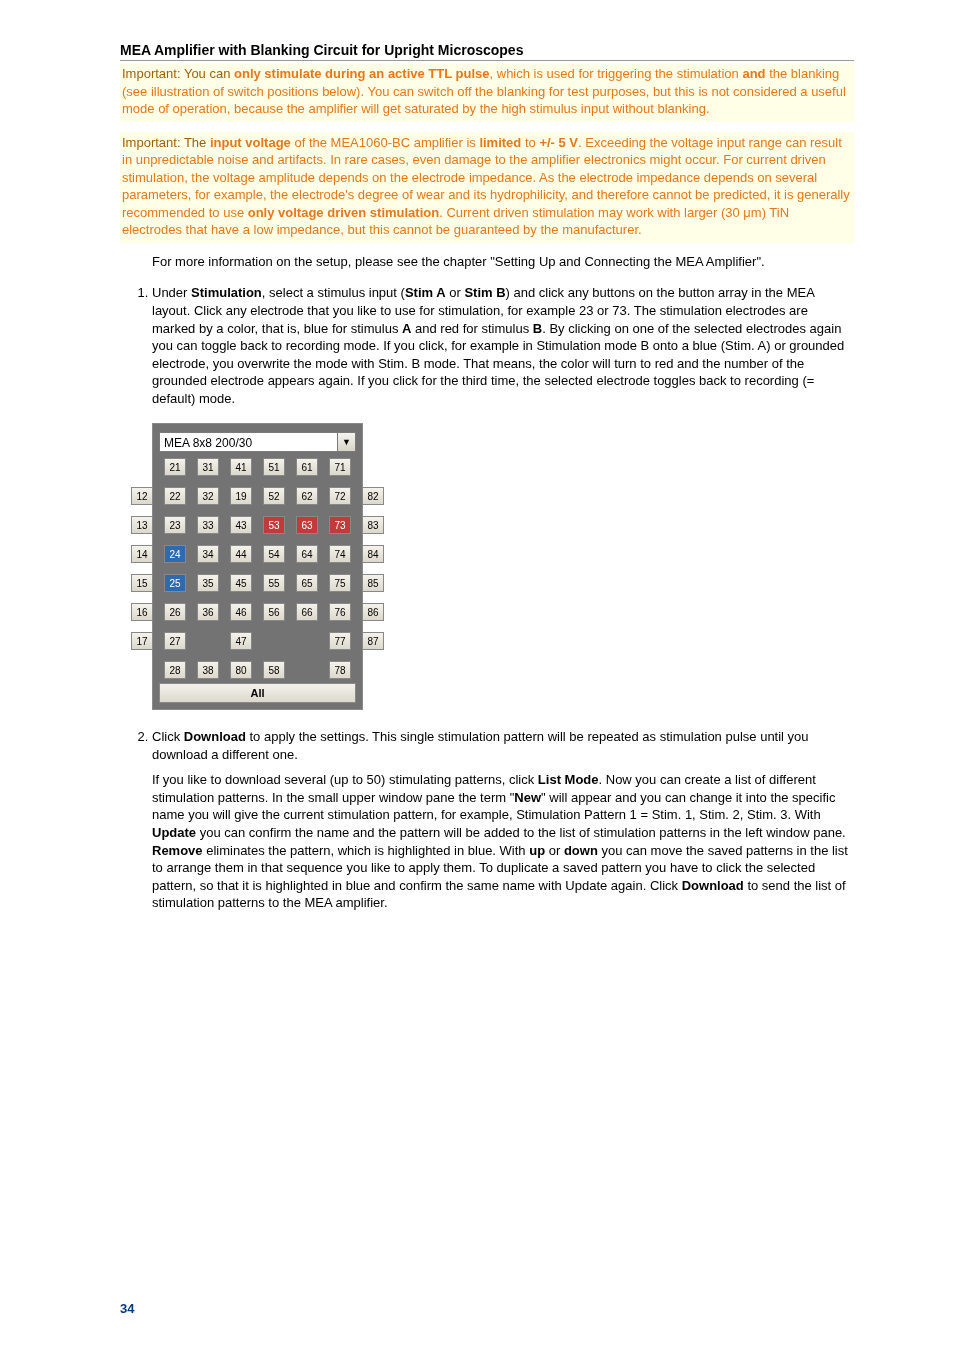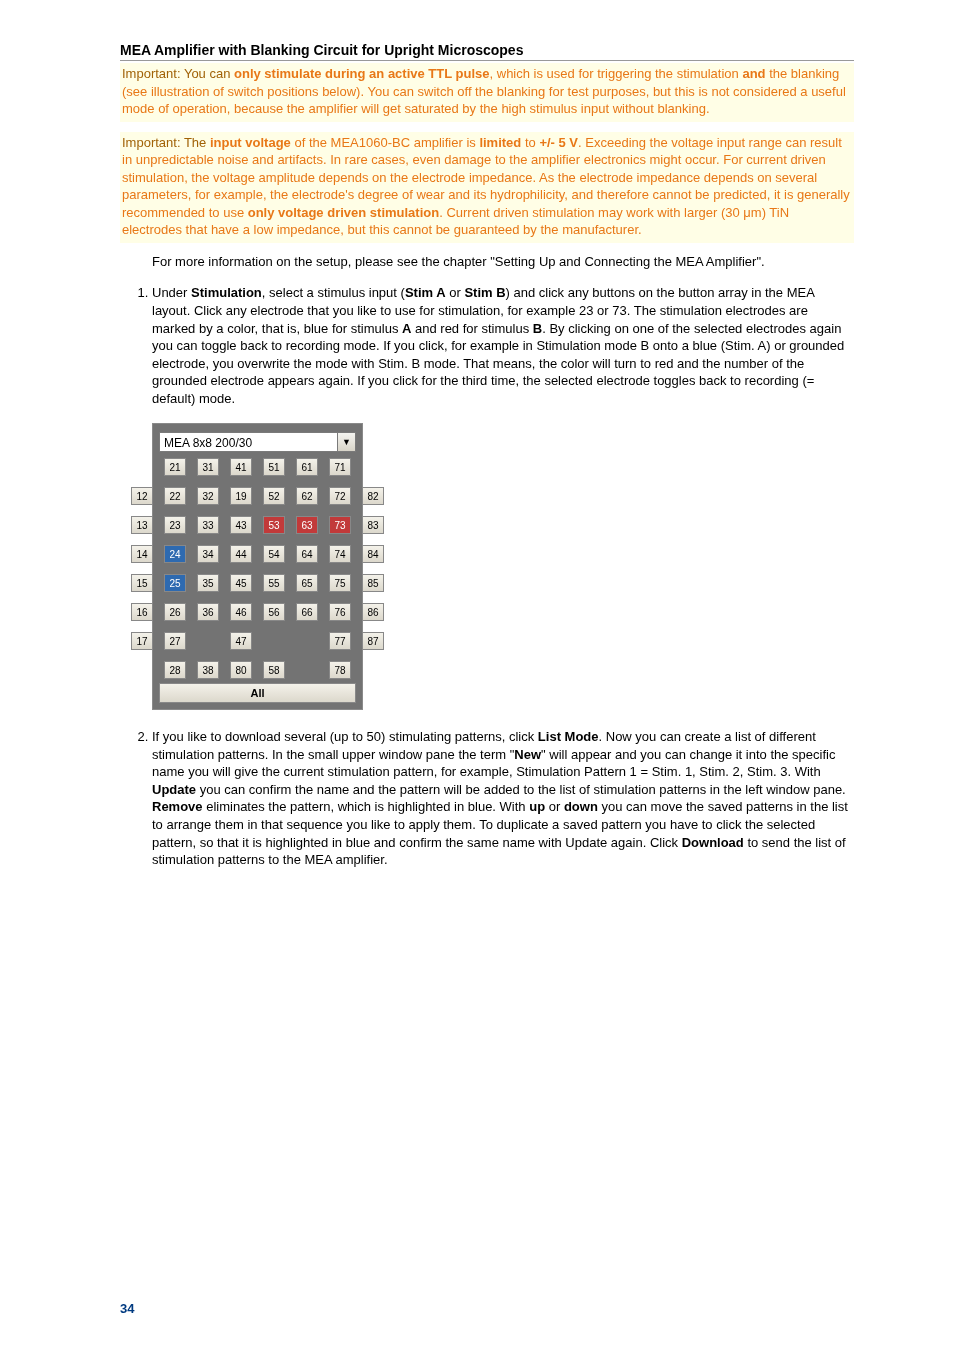--- a/index.html
+++ b/index.html
@@ -216,20 +216,23 @@
             <div class="cell">58</div>
             <div class="cell blank"></div>
             <div class="cell">78</div>
             <div class="cell blank"></div>
           </div>
         <div class="all-btn">All</div>
       </div>
     </li>
 
     <li>
+      <div class="step-text">
+        <span>Click </span><b>Download</b><span> to apply the settings. This single stimulation pattern will be repeated as stimulation pulse until you download a different one.</span>
+      </div>
       <div class="after-para step-text">
         <span>If you like to download several (up to 50) stimulating patterns, click </span><b>List Mode</b><span>. Now you can create a list of different stimulation patterns. In the small upper window pane the term "</span><b>New</b><span>" will appear and you can change it into the specific name you will give the current stimulation pattern, for example, Stimulation Pattern 1 = Stim. 1, Stim. 2, Stim. 3. With </span><b>Update</b><span> you can confirm the name and the pattern will be added to the list of stimulation patterns in the left window pane. </span><b>Remove</b><span> eliminates the pattern, which is highlighted in blue. With </span><b>up</b><span> or </span><b>down</b><span> you can move the saved patterns in the list to arrange them in that sequence you like to apply them. To duplicate a saved pattern you have to click the selected pattern, so that it is highlighted in blue and confirm the same name with Update again. Click </span><b>Download</b><span> to send the list of stimulation patterns to the MEA amplifier.</span>
       </div>
     </li>
   </ol>
 
   <div class="page-num">34</div>
 </div>
 
 </body></html>

